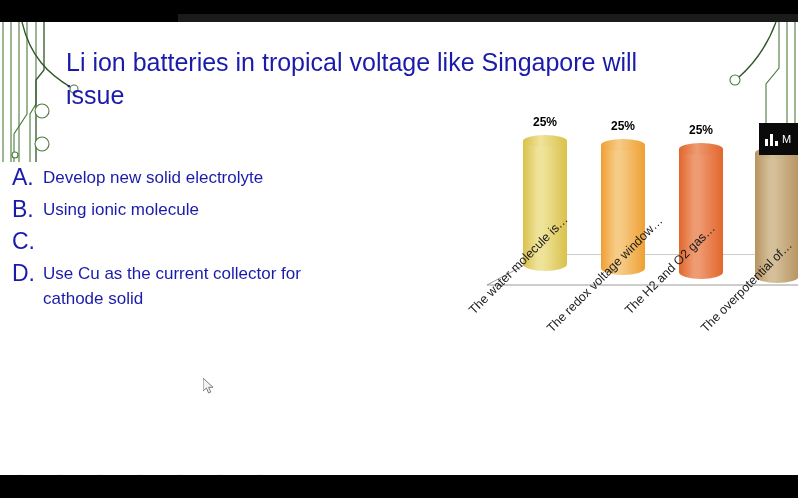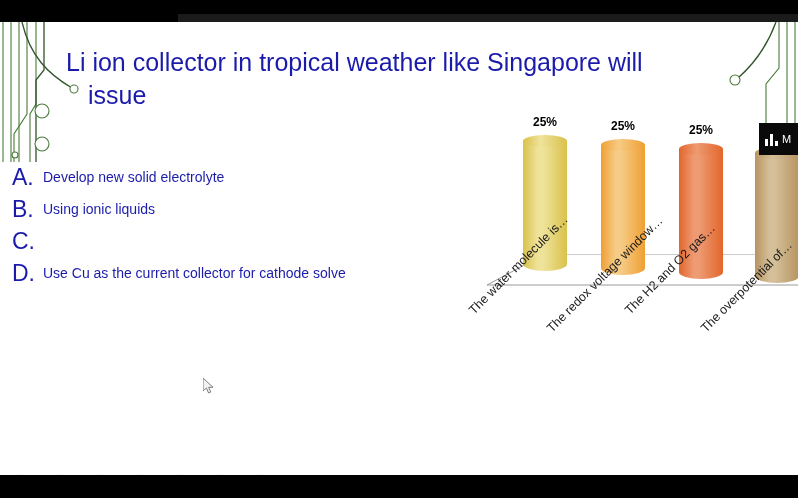--- a/index.html
+++ b/index.html
@@ -21,27 +21,27 @@
   .circuit.right{right:0;}
 
   
   .title{
     position:absolute;left:66px;top:24px;width:660px;
     color:#1b1bab;font-size:25px;line-height:33px;
     text-align:justify;text-justify:inter-word;
     font-family:"Liberation Sans",sans-serif;
   }
   .title > span{display:block;}
-  .title .last{text-align:left;margin-left:22px;}
+  .title .last{text-align:left;}
 
   
   .answers{position:absolute;left:12px;top:143px;width:400px;}
   .ans{display:flex;align-items:flex-start;margin-bottom:7px;}
   .ans .lbl{color:#1b1bab;font-size:23px;line-height:25px;width:31px;flex:0 0 31px;}
-  .ans .txt{color:#1b1bab;font-size:14px;line-height:25px;}
+  .ans .txt{color:#1b1bab;font-size:17px;line-height:25px;}
 
   
   .chart{position:absolute;left:417px;top:95px;width:368px;height:300px;margin-left:48px;}
 
   .floor{position:absolute;left:22px;top:137px;width:330px;height:33px;}
 
   .bars{position:absolute;left:0;top:0;width:368px;height:200px;}
   .barlabel{
     position:absolute;left:0;width:44px;text-align:center;
     font-size:12px;color:#000;font-family:"Liberation Sans",sans-serif;
@@ -118,39 +118,39 @@
       </g>
       <g stroke="#31552a" stroke-width="1.3" fill="none">
         <path d="M88 0 C80 22 66 42 50 56"></path>
       </g>
       <g stroke="#4a7a3a" stroke-width="1.1" fill="#fff">
         <circle cx="47" cy="58" r="5"></circle>
       </g>
     </svg>
 
     <div class="title">
-      <span>Li ion collector in tropical weather like Singapore will</span>
+      <span>Li ion batteries in tropical voltage like Singapore will</span>
       <span class="last">issue</span>
     </div>
 
     <div class="answers">
       <div class="ans">
         <span class="lbl">A.</span>
         <span class="txt">Develop new solid electrolyte</span>
       </div>
       <div class="ans">
         <span class="lbl">B.</span>
-        <span class="txt">Using ionic liquids</span>
+        <span class="txt">Using ionic molecule</span>
       </div>
       <div class="ans">
         <span class="lbl">C.</span>
       </div>
       <div class="ans">
         <span class="lbl">D.</span>
-        <span class="txt" style="max-width:320px">Use Cu as the current collector for cathode solve</span>
+        <span class="txt" style="max-width:320px">Use Cu as the current collector for cathode solid</span>
       </div>
     </div>
 
     <div class="chart">
 
       <svg class="floor" width="330" height="33" viewBox="0 0 330 33" preserveAspectRatio="none">
         <polygon points="58,0 272,0 330,31 0,31" fill="#ffffff" stroke="#9a9a9a" stroke-width="1"></polygon>
       </svg>
 
       <div class="bars" id="bars-host">

